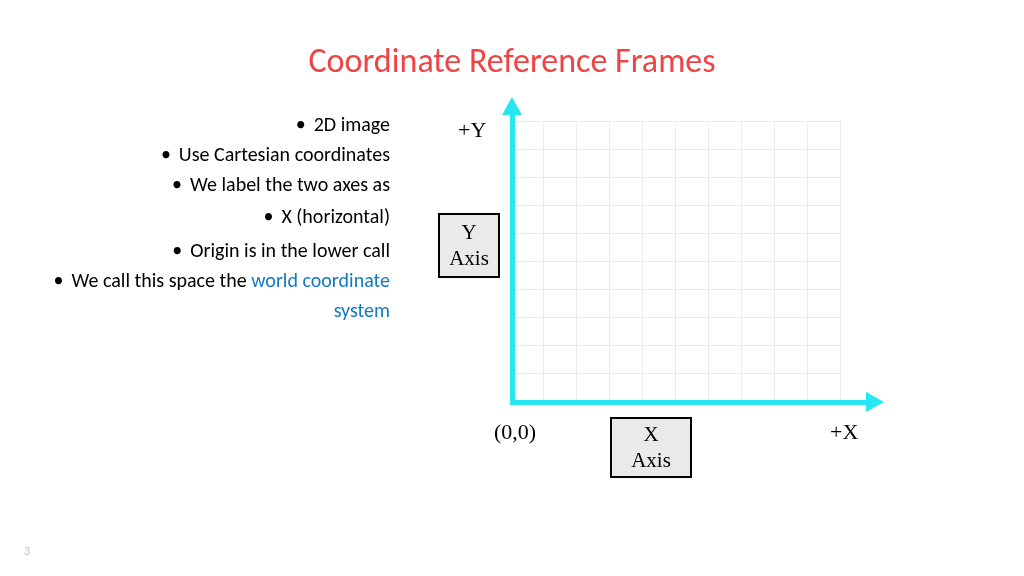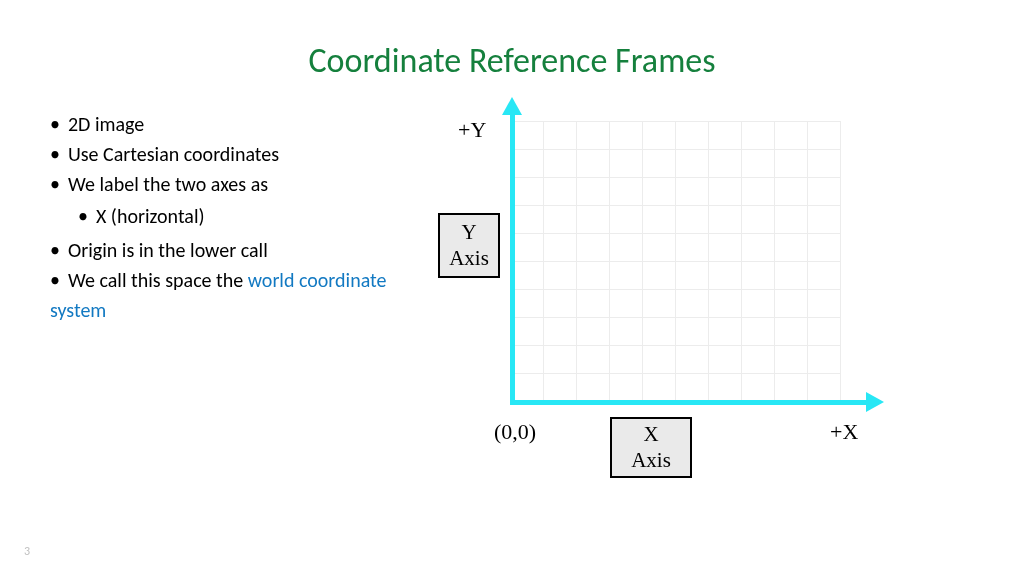--- a/index.html
+++ b/index.html
@@ -14,32 +14,33 @@
   .slide {
     width: 100%;
     height: 100%;
     padding: 40px 50px 20px 50px;
     position: relative;
   }
   .title {
     text-align: center;
     font-size: 34px;
     font-weight: 400;
-    color: #15803d;
+    color: #ef4444;
     margin-bottom: 20px;
   }
   .content {
     display: flex;
     flex-direction: row;
     gap: 20px;
     height: 400px;
   }
   .bullets {
     flex: 0 0 340px;
     padding-top: 8px;
+    text-align: right;
   }
   .bullets ul {
     list-style: none;
     font-size: 20px;
     color: #000;
     line-height: 1.5;
   }
   .bullets > ul > li::before {
     content: "•";
     margin-right: 8px;

